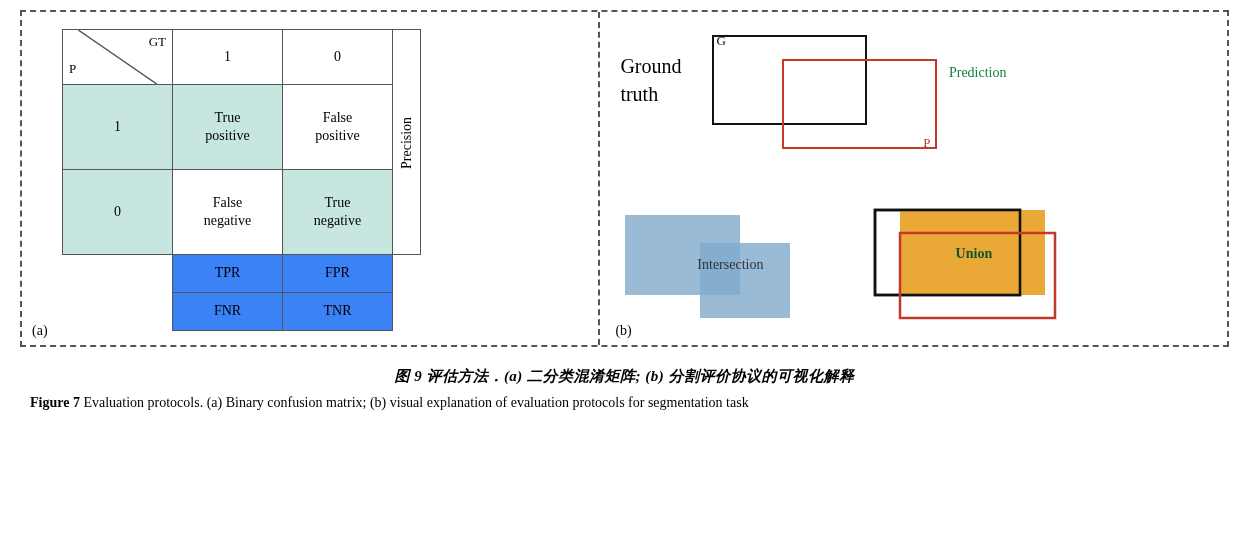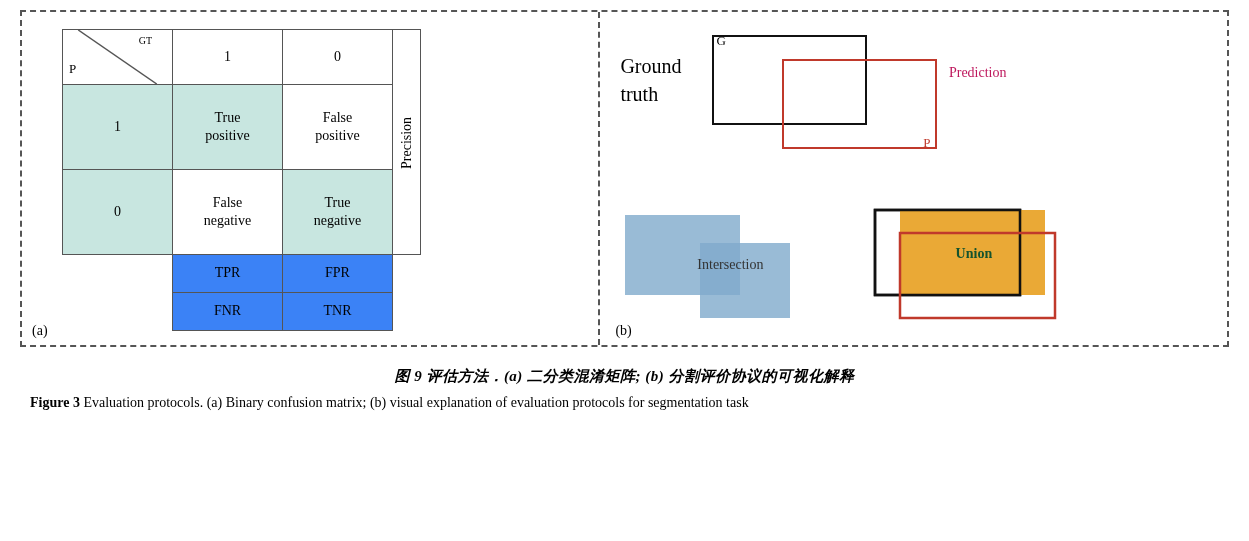--- a/index.html
+++ b/index.html
@@ -63,22 +63,22 @@
     .corner-cell {
       width: 80px;
       height: 55px;
       position: relative;
       background: #fff;
       overflow: hidden;
     }
     .corner-gt {
       position: absolute;
       top: 4px;
-      right: 20px;
-      font-size: 10px;
+      right: 6px;
+      font-size: 13px;
     }
     .corner-p {
       position: absolute;
       bottom: 6px;
       left: 6px;
       font-size: 13px;
     }
     .corner-line {
       position: absolute;
       top: 0; left: 0;
@@ -238,21 +238,21 @@
       <div style="position: relative; width: 300px; height: 130px; margin-top: 5px;">
 
         <div style="position:absolute; top:8px; left:10px; width:155px; height:90px; border:2.5px solid #111; background:transparent;">
           <span style="position:absolute; top:-4px; left:3px; font-size:13px;">G</span>
         </div>
 
         <div style="position:absolute; top:32px; left:80px; width:155px; height:90px; border:2.5px solid #c0392b; background:transparent;">
           <span style="position:absolute; bottom:-4px; right:4px; font-size:13px; color:#c0392b;">P</span>
         </div>
 
-        <span style="position:absolute; top:38px; right:-5px; font-size:14px; color:#be185d; white-space:nowrap;">Prediction</span>
+        <span style="position:absolute; top:38px; right:-5px; font-size:14px; color:#15803d; white-space:nowrap;">Prediction</span>
       </div>
     </div>
 
     <div class="bottom-diagrams">
 
       <div style="position:relative; width:220px; height:140px;text-align:center;">
         <svg width="220" height="140">
 
           <rect x="5" y="20" width="115" height="80" fill="#7faacc" opacity="0.8"></rect>
 
@@ -276,15 +276,15 @@
       </div>
     </div>
 
     <span class="right-panel-label">(b)</span>
   </div>
 </div>
 
 <div class="caption-area">
   <div class="caption-chinese">图 9  评估方法．(a) 二分类混淆矩阵; (b) 分割评价协议的可视化解释</div>
   <div class="caption-english">
-    <strong>Figure 3</strong><span>  Evaluation protocols.  (a) Binary confusion matrix; (b) visual explanation of evaluation protocols for segmentation task</span>
+    <strong>Figure 7</strong><span>  Evaluation protocols.  (a) Binary confusion matrix; (b) visual explanation of evaluation protocols for segmentation task</span>
   </div>
 </div>
 
 </body></html>

